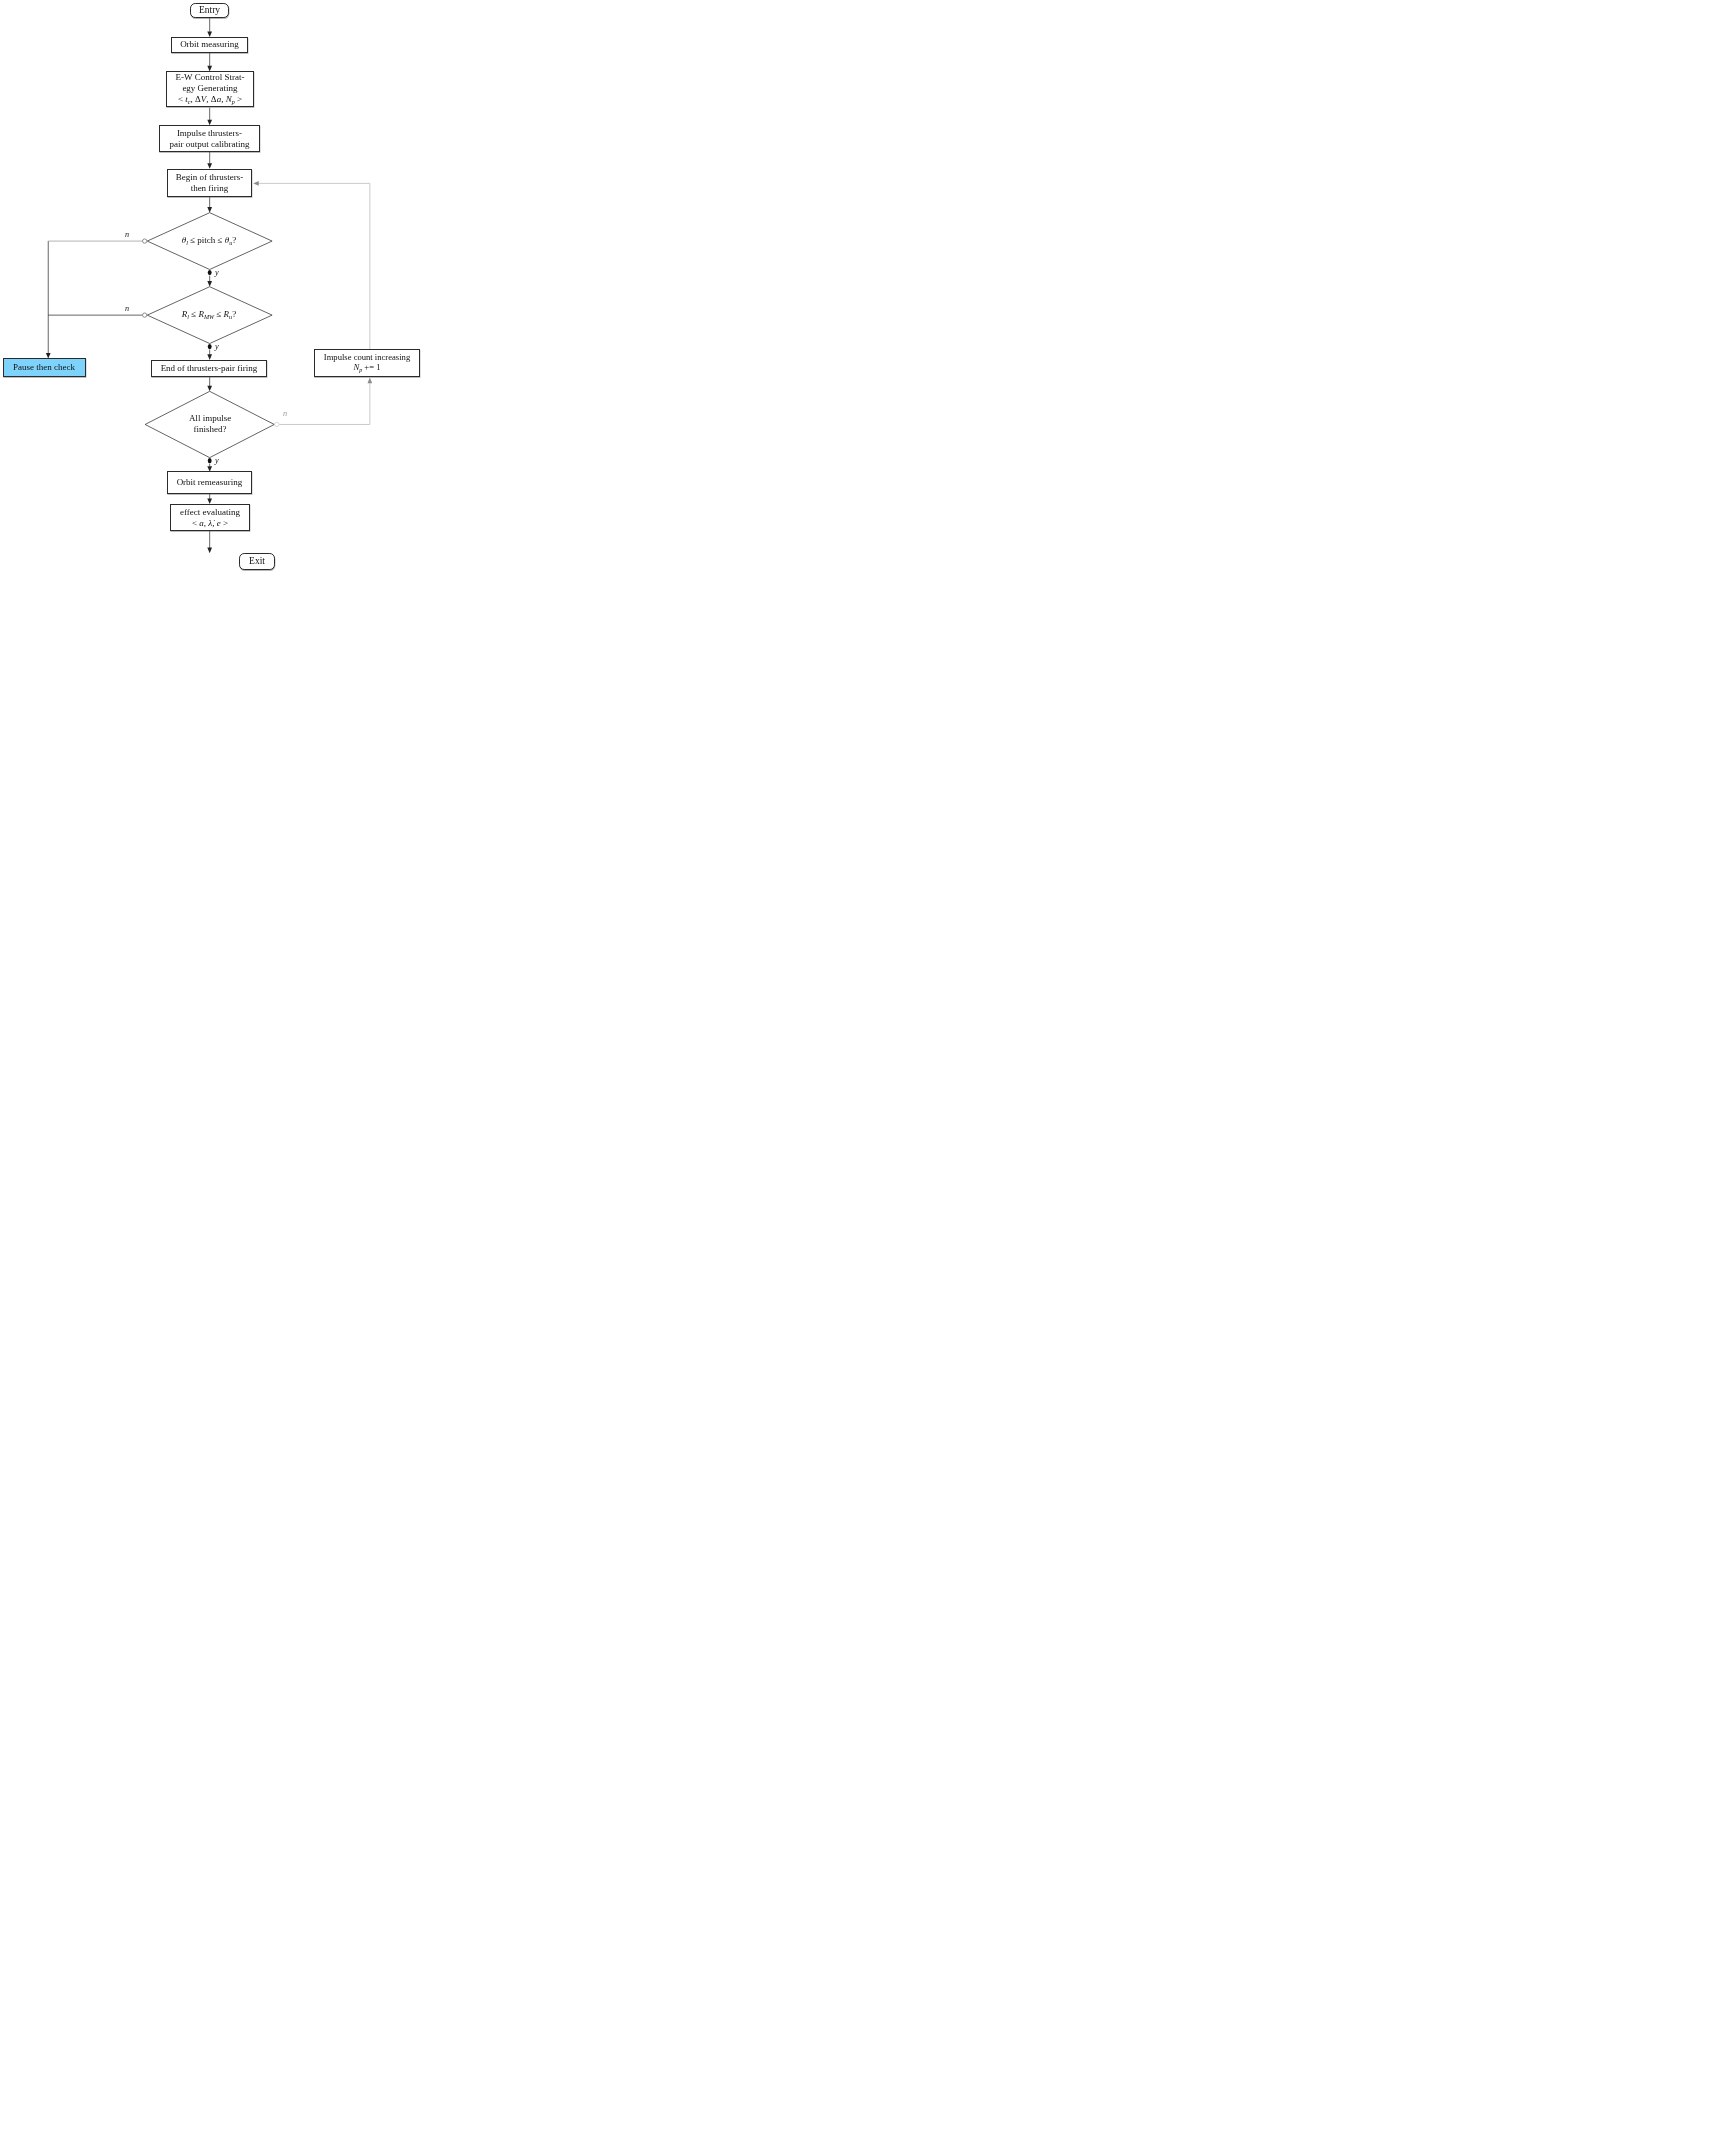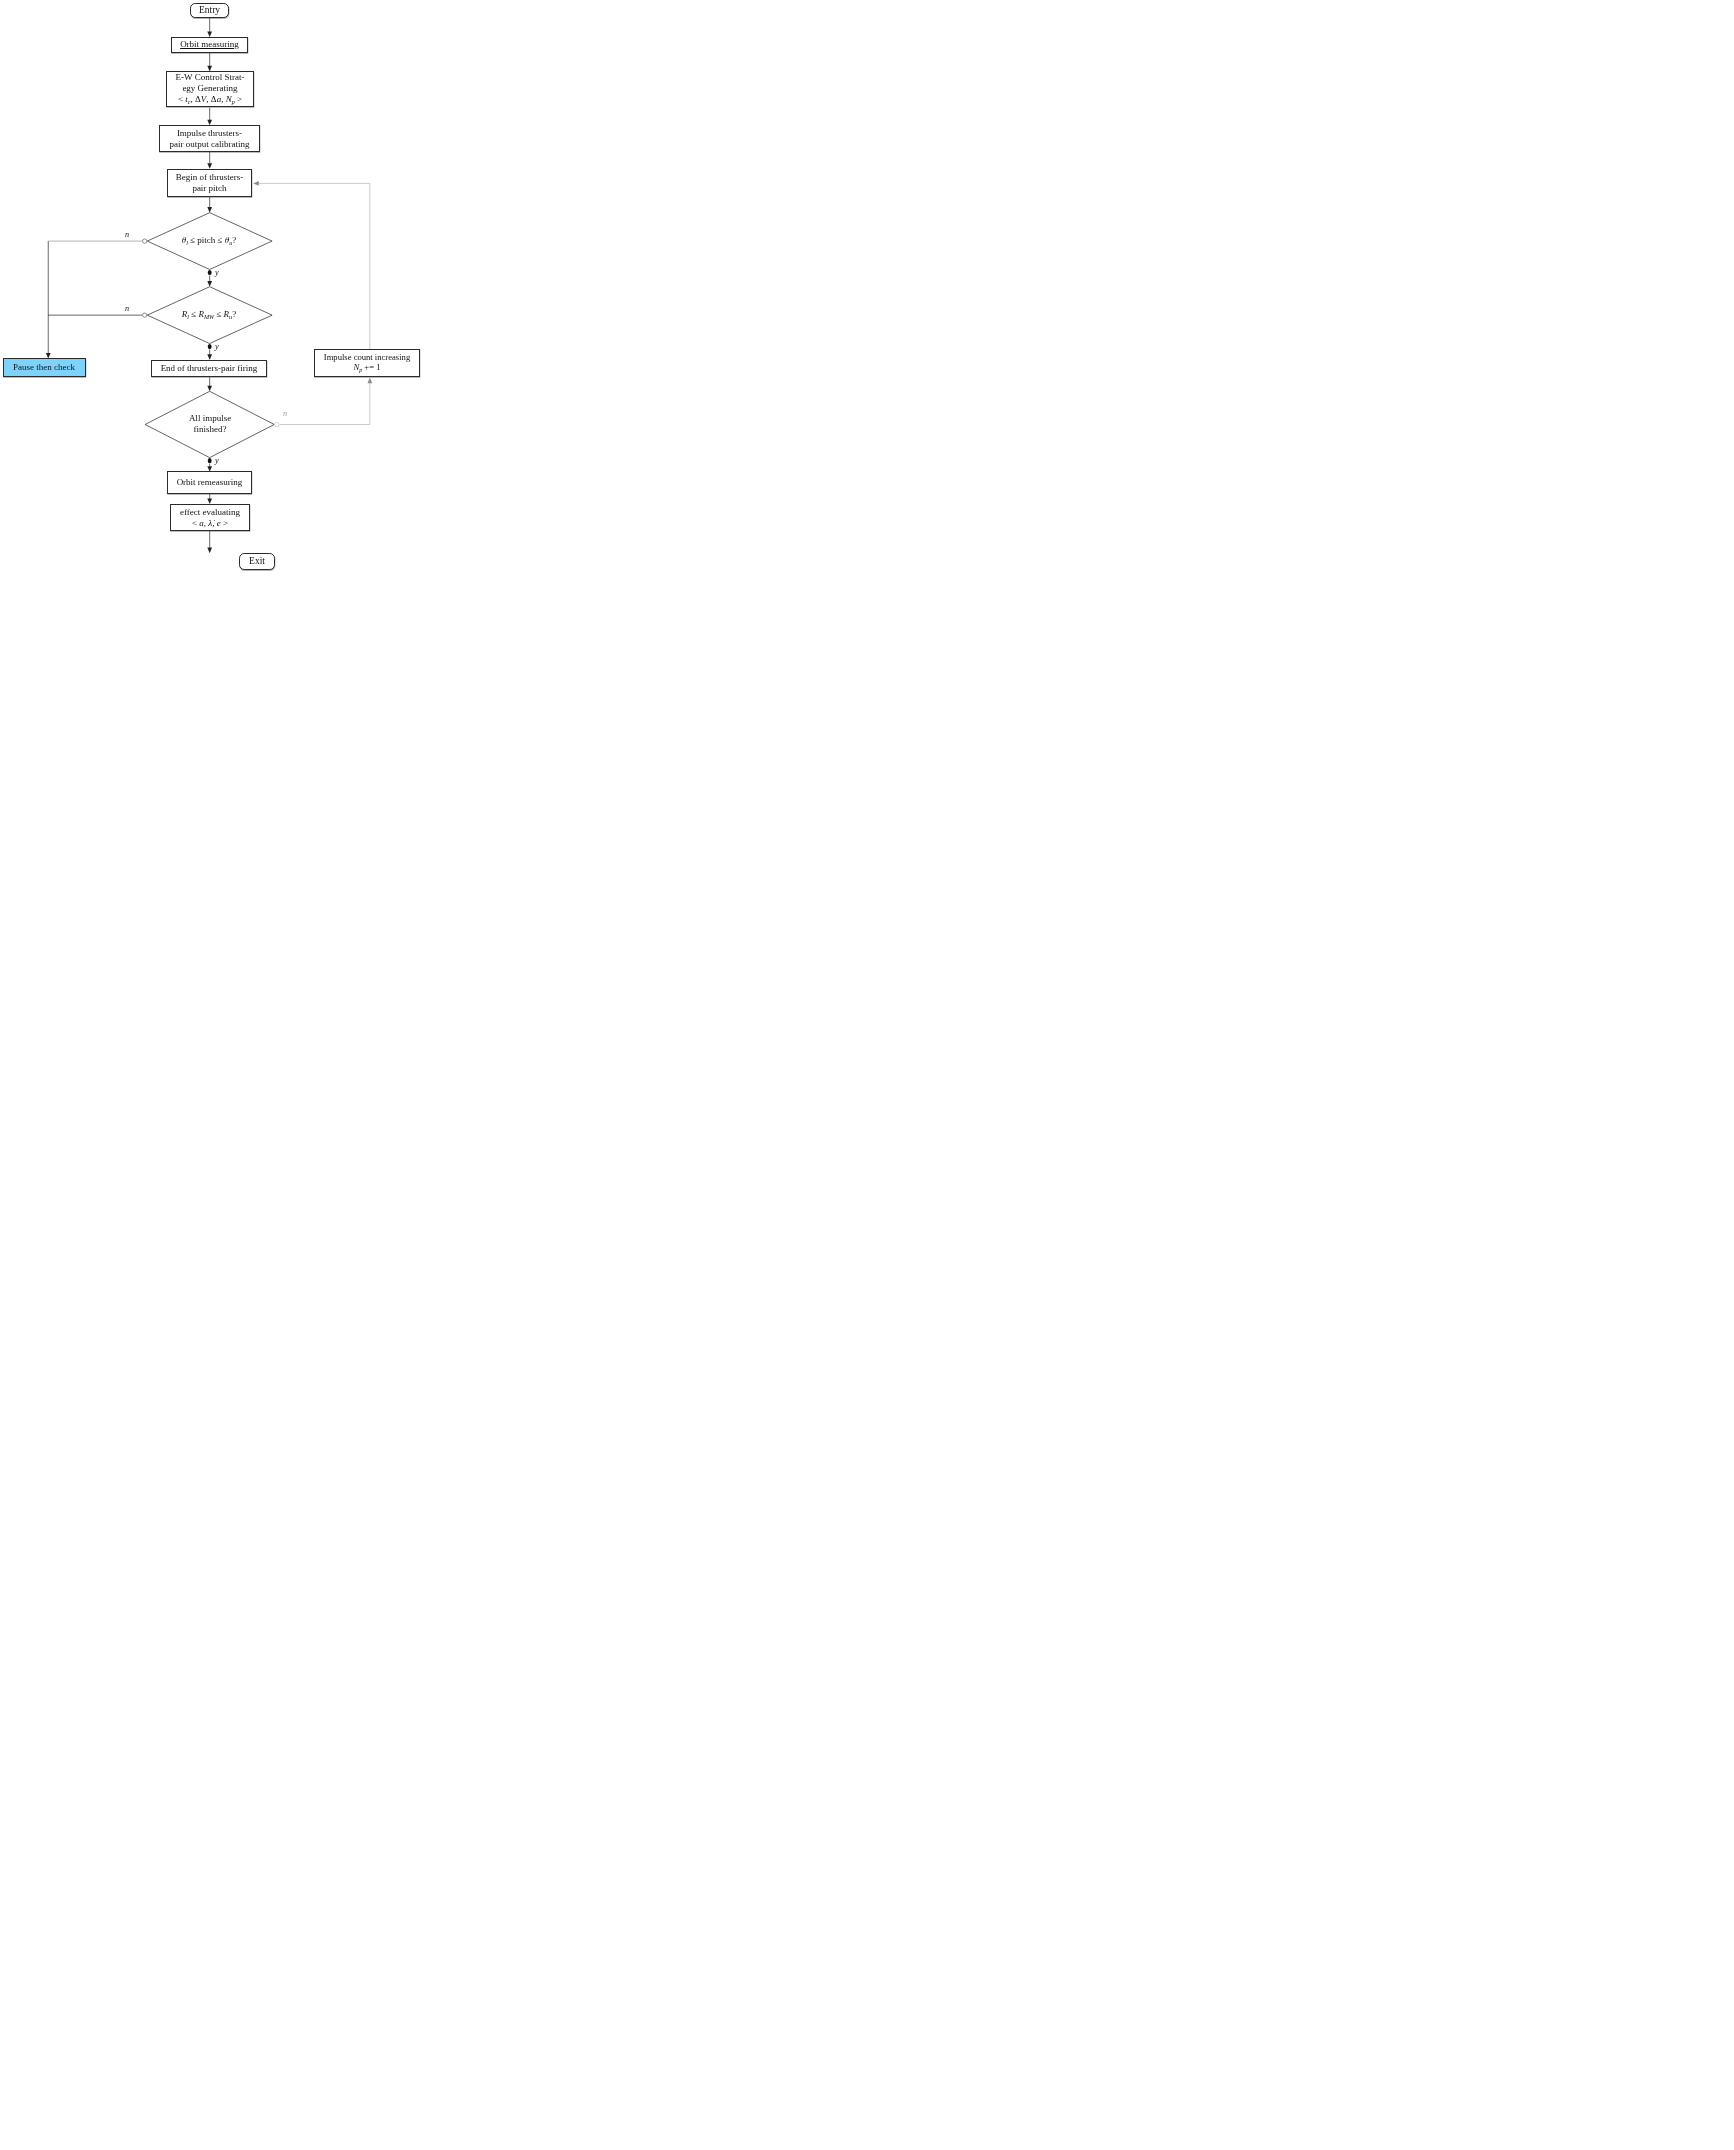--- a/index.html
+++ b/index.html
@@ -112,38 +112,38 @@
       <ellipse cx="487" cy="633" rx="4.5" ry="6"></ellipse>
       <ellipse cx="487" cy="805" rx="4.5" ry="6"></ellipse>
       <ellipse cx="487" cy="1070" rx="4.5" ry="6"></ellipse>
     </g>
   </svg>
 
   <div class="node rounded" style="left:190px;top:3.4px;width:39px;height:14.6px;font-size:9.5px;">
     <div>Entry</div>
   </div>
 
-  <div class="node" style="left:171px;top:37px;width:77px;height:15.5px;text-decoration:underline;">
+  <div class="node" style="left:171px;top:37px;width:77px;height:15.5px;">
     <div>Orbit measuring</div>
   </div>
 
   <div class="node" style="left:166px;top:71px;width:88px;height:36px;justify-content:flex-end;">
     <div>E-W Control Strat-</div>
     <div>egy Generating</div>
     <div class="mathline"><span class="tk-rm">&lt; </span><span class="tk-it">t</span><span class="tk-sub">c</span><span class="tk-rm">, Δ</span><span class="tk-it">V</span><span class="tk-rm">, Δ</span><span class="tk-it">a</span><span class="tk-rm">, </span><span class="tk-it">N</span><span class="tk-sub">p</span><span class="tk-rm"> &gt;</span></div>
   </div>
 
   <div class="node" style="left:159px;top:125px;width:101px;height:27px;">
     <div>Impulse thrusters-</div>
     <div>pair output calibrating</div>
   </div>
 
   <div class="node" style="left:167px;top:169px;width:85px;height:28px;">
     <div>Begin of thrusters-</div>
-    <div>pair pitch</div>
+    <div>then firing</div>
   </div>
 
   <div class="dlabel mathline" style="left:151px;top:235px;width:116px;"><span class="tk-it">θ</span><span class="tk-sub">l</span><span class="tk-rm"> ≤ pitch ≤ </span><span class="tk-it">θ</span><span class="tk-sub">u</span><span class="tk-rm">?</span></div>
 
   <div class="dlabel mathline" style="left:151px;top:309px;width:116px;"><span class="tk-it">R</span><span class="tk-sub">l</span><span class="tk-rm"> ≤ </span><span class="tk-it">R</span><span class="tk-sub">MW</span><span class="tk-rm"> ≤ </span><span class="tk-it">R</span><span class="tk-sub">u</span><span class="tk-rm">?</span></div>
 
   <div class="dlabel" style="left:154px;top:413px;width:112px;font-size:9px;">
     <div>All impulse</div>
     <div>finished?</div>
   </div>

